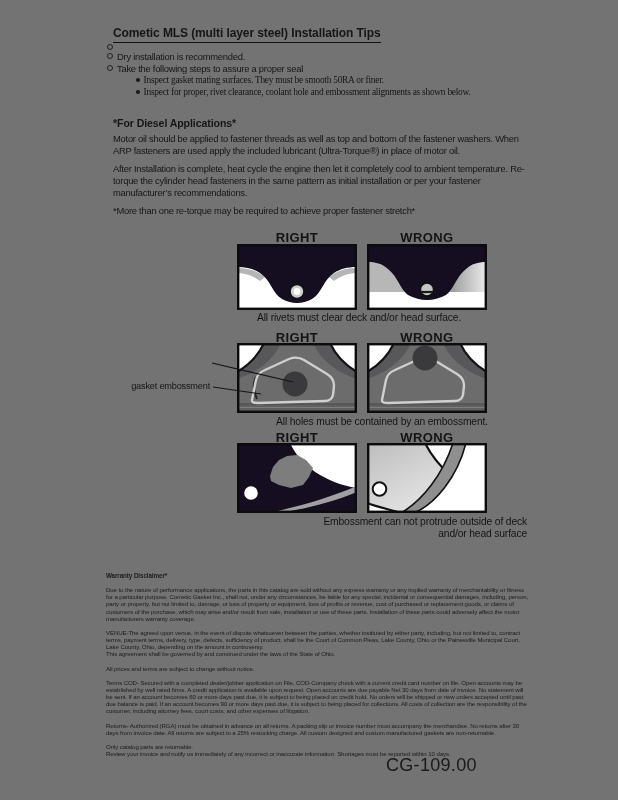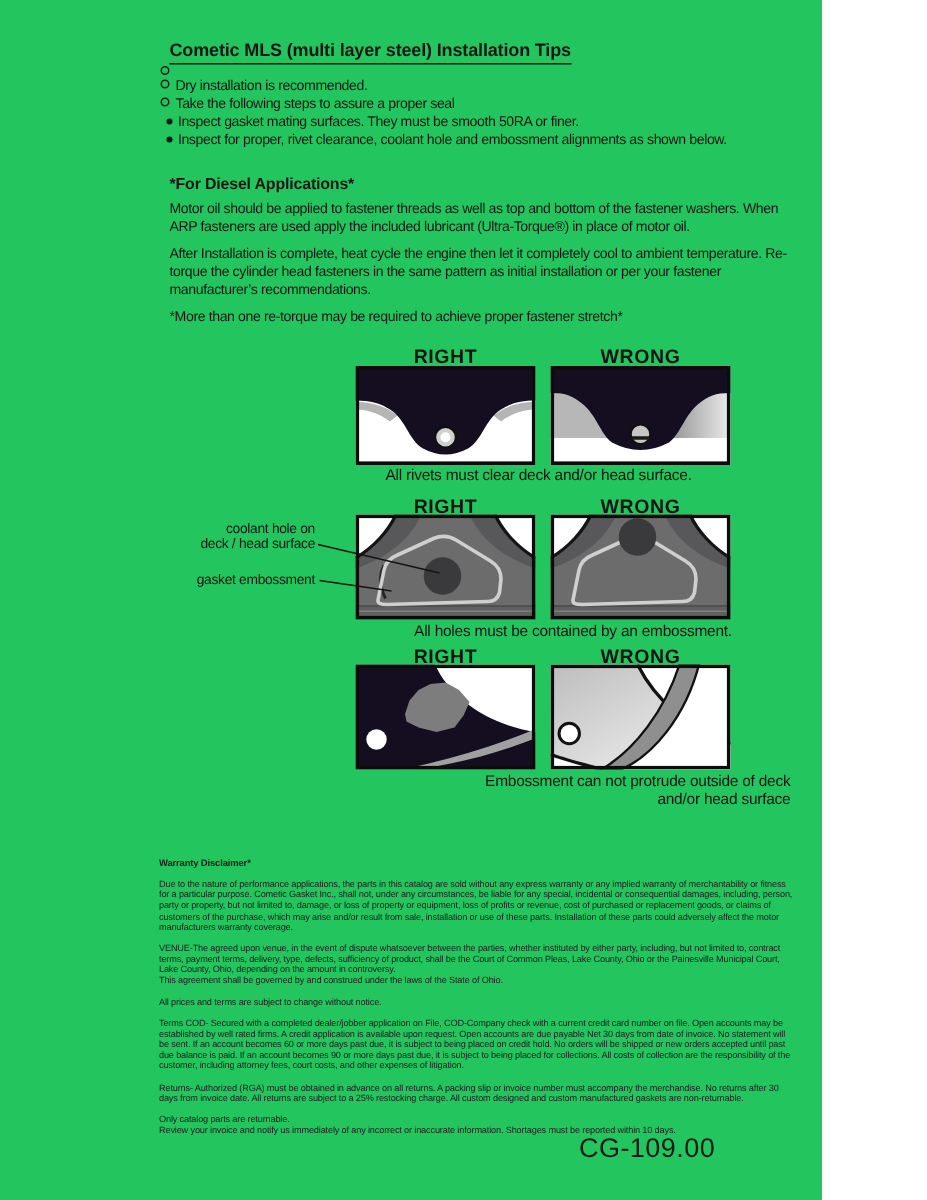--- a/index.html
+++ b/index.html
@@ -1,27 +1,27 @@
 <!DOCTYPE html>
 <html><head>
 <meta charset="utf-8">
 <style>
   html,body{margin:0;padding:0;background:#ffffff;}
   .page{
-    position:relative;width:548px;height:800px;background:#22c55e;overflow:hidden;
+    position:relative;width:618px;height:800px;background:#737373;overflow:hidden;
     font-family:"Liberation Sans", sans-serif;color:#161616;
   }
   .abs{position:absolute;}
   .doc-title{
     left:113px;top:26px;font-size:12px;font-weight:bold;letter-spacing:-0.1px;
     border-bottom:1.6px solid #111;padding-bottom:2px;white-space:nowrap;
   }
   .bullets{left:107px;top:45px;font-size:9.4px;letter-spacing:-0.25px;line-height:11.9px;}
   .bullet,.subbullet{display:flex;align-items:baseline;white-space:nowrap;}
-  .subbullet{margin-left:4px;}
+  .subbullet{margin-left:29px;font-family:Liberation Serif, serif;}
   .ring{width:4px;height:4px;border:1px solid #222;border-radius:50%;margin-right:4px;flex:0 0 auto;transform:translateY(-1px);}
   .dot{width:3.6px;height:3.6px;background:#1a1a1a;border-radius:50%;margin-right:4px;flex:0 0 auto;transform:translateY(-1px);}
   .diesel-head{left:113px;top:117px;font-size:10.6px;font-weight:bold;letter-spacing:-0.1px;}
   .diesel-body{left:113px;top:133px;width:422px;font-size:9.4px;letter-spacing:-0.25px;line-height:11.9px;}
   .diesel-body p{margin:0 0 6px 0;}
   .rw-label{width:120px;text-align:center;font-size:13px;font-weight:600;letter-spacing:0.4px;color:#141414;}
   .dbox{width:120px;height:66px;}
   .dbox2{width:120px;height:70px;}
   .caption{font-size:10.3px;letter-spacing:-0.15px;color:#151515;line-height:11.5px;margin-left:20px;}
   .side-label{width:120px;text-align:right;font-size:9.2px;letter-spacing:-0.2px;line-height:10.2px;white-space:pre-line;color:#151515;}
@@ -98,22 +98,20 @@
       <circle cx="60" cy="45.5" r="6.6" fill="#c6c6c6" stroke="#101010" stroke-width="1.6"></circle>
       <line x1="54" y1="48" x2="66" y2="48" stroke="#1a1a1a" stroke-width="2.2"></line>
       <rect x="1.2" y="1.2" width="117.6" height="63.6" fill="none" stroke="#0c0c0c" stroke-width="2.4"></rect>
     </svg>
   </div>
   <div class="abs caption" style="left:237px;top:312px;white-space:nowrap;">All rivets must clear deck and/or head surface.</div>
 
   <div class="abs rw-label" style="left:237px;top:330px;">RIGHT</div>
   <div class="abs rw-label" style="left:367px;top:330px;">WRONG</div>
 
-  <div class="abs side-label" style="left:90px;top:347px;">coolant hole on
-deck / head surface</div>
   <div class="abs side-label" style="left:90px;top:381px;">gasket embossment</div>
 
   <div class="abs dbox2" style="left:237px;top:343px;">
     <svg viewBox="0 0 120 70" width="120" height="70">
       <rect width="120" height="70" fill="#6c6c6c"></rect>
       <rect y="61" width="120" height="9" fill="#606060"></rect>
       <path d="M0,61 H120" stroke="#4a4a4a" stroke-width="1"></path>
       <path d="M0,64.5 H120" stroke="#7e7e7e" stroke-width="1"></path>
       <path d="M44,0 C38,14 24,28 0,36 L0,29 C13,23 23,12 27,0 Z" fill="#58585a"></path>
       <path d="M76,0 C82,14 96,28 120,36 L120,29 C107,23 97,12 93,0 Z" fill="#58585a"></path>

